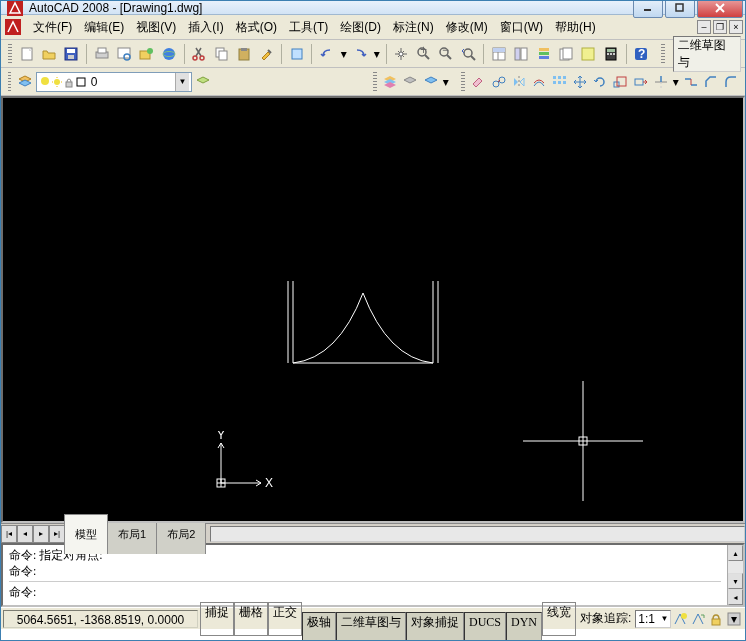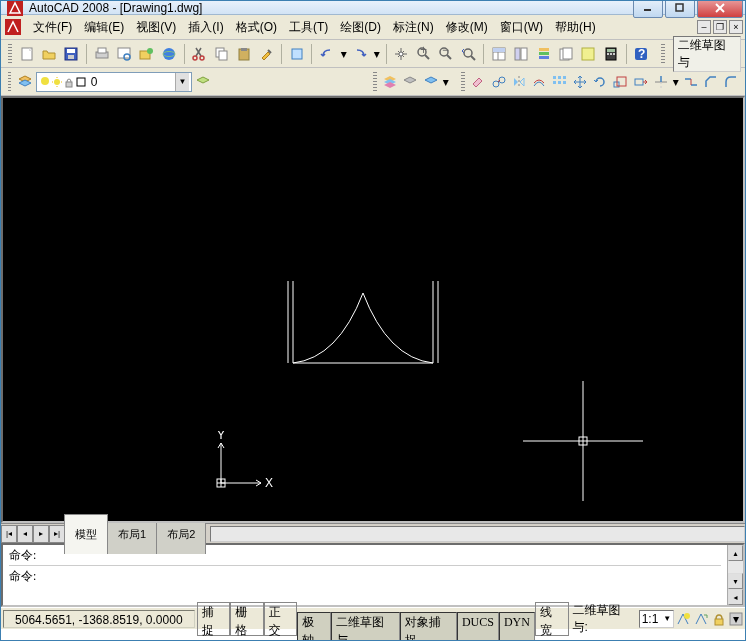--- a/index.html
+++ b/index.html
@@ -454,20 +454,21 @@
   <div class="tab-nav-btn">▸</div>
   <div class="tab-nav-btn">▸|</div>
   <div class="tab active">模型</div>
   <div class="tab">布局1</div>
   <div class="tab">布局2</div>
   <div class="tab-scroll-track"></div>
 </div>
 
 <div class="command-area">
   <div class="command-text">
+    <div class="command-line">命令: 指定对角点:</div>
     <div class="command-line">命令:</div>
     <div class="command-line" style="border-top:1px solid #ccc; margin-top:2px; padding-top:2px">命令:</div>
   </div>
   <div class="cmd-scrollbar">
     <div class="cmd-scroll-btn">▴</div>
     <div class="cmd-scroll-track"></div>
     <div class="cmd-scroll-btn">▾</div>
     <div class="cmd-scroll-btn">◂</div>
   </div>
 </div>
@@ -476,21 +477,21 @@
   <div class="status-coords">5064.5651, -1368.8519, 0.0000</div>
   <div class="status-btn">捕捉</div>
   <div class="status-btn">栅格</div>
   <div class="status-btn">正交</div>
   <div class="status-btn pressed">极轴</div>
   <div class="status-btn pressed">二维草图与</div>
   <div class="status-btn pressed">对象捕捉</div>
   <div class="status-btn pressed">DUCS</div>
   <div class="status-btn pressed">DYN</div>
   <div class="status-btn">线宽</div>
-  <span class="status-label">二维草图与:</span>
+  <span class="status-label">对象追踪:</span>
   <div class="status-combo">
       <span>1:1</span>
       <span style="margin-left:auto;font-size:8px">▼</span>
     </div>
   <svg class="status-icon" width="16" height="16">
       <path d="M3 13 L8 3 L13 13" fill="none" stroke="#4080c0"></path>
       <circle cx="12" cy="5" r="3" fill="#f0e040"></circle>
     </svg>
   <svg class="status-icon" width="16" height="16">
       <path d="M3 13 L8 3 L13 13" fill="none" stroke="#4080c0"></path>

